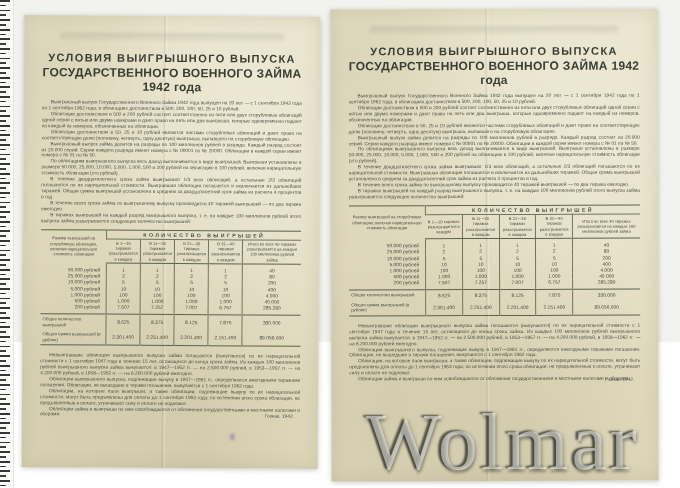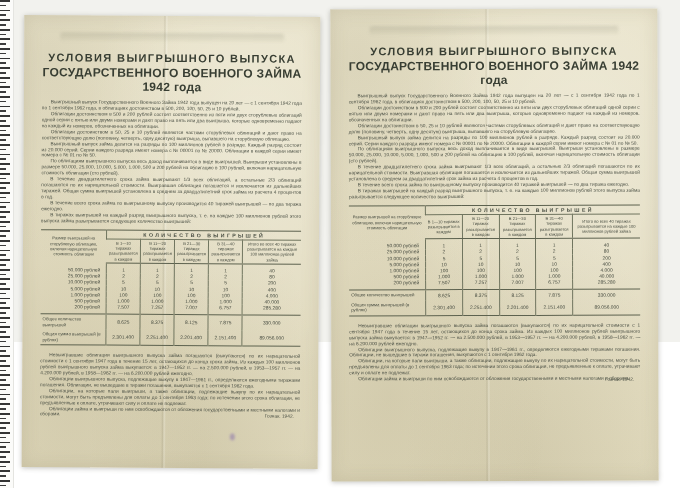--- a/index.html
+++ b/index.html
@@ -305,13 +305,14 @@
     <div class="paras after">
           <p>Невыигравшие облигации выигрышного выпуска займа погашаются (выкупаются) по их нарицательной стоимости с 1 сентября 1947 года в течение 15 лет, остающихся до конца срока займа. Из каждых 100 миллионов рублей выигрышного выпуска займа выкупается: в 1947—1952 гг. — на 2.500.000 рублей, в 1953—1957 гг. — на 4.200.000 рублей, в 1958—1962 гг. — на 6.200.000 рублей ежегодно.</p>
           <p>Облигации выигрышного выпуска, подлежащие выкупу в 1947—1961 гг., определяются ежегодными тиражами погашения. Облигации, не вышедшие в тиражи погашения, выкупаются с 1 сентября 1962 года.</p>
           <p>Облигации, на которые пали выигрыши, а также облигации, подлежащие выкупу по их нарицательной стоимости, могут быть предъявлены для оплаты до 1 сентября 1963 года; по истечении этого срока облигации, не предъявленные к оплате, утрачивают силу и оплате не подлежат.</p>
           <p>Облигации займа и выигрыши по ним освобождаются от обложения государственными и местными налогами и сборами.</p>
         </div>
     <div class="imprint">Гознак. 1942.</div>
   </div>
 </div>
 
+  <div class="watermark">Wolmar</div>
 </div>
 
 </body></html>

